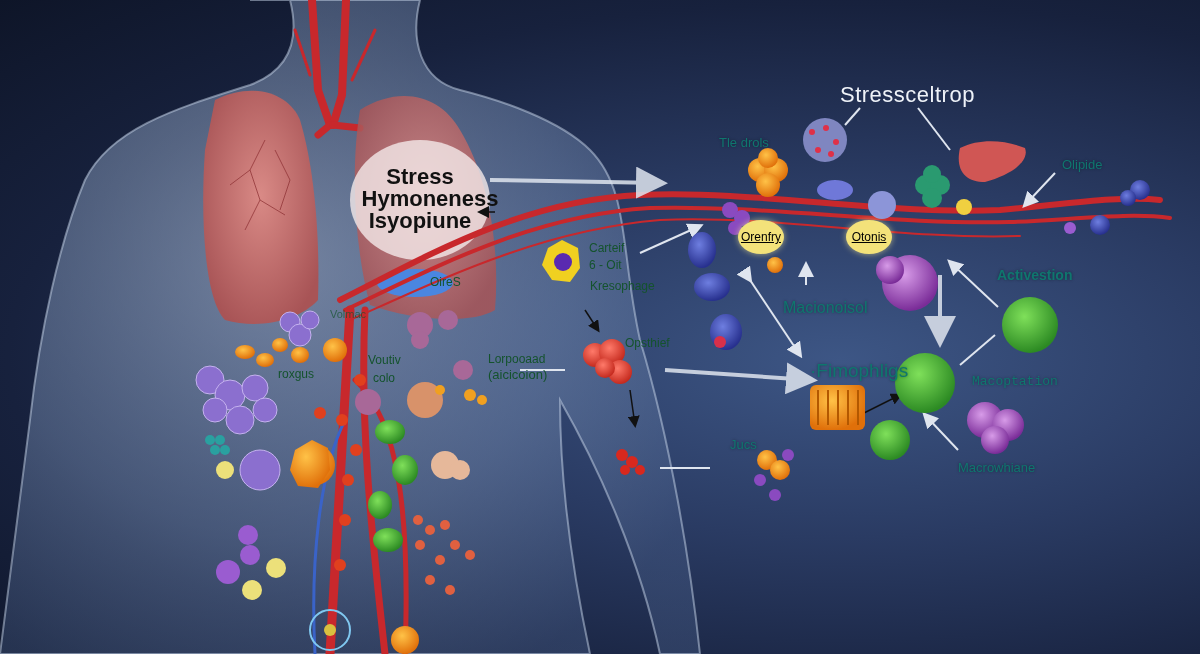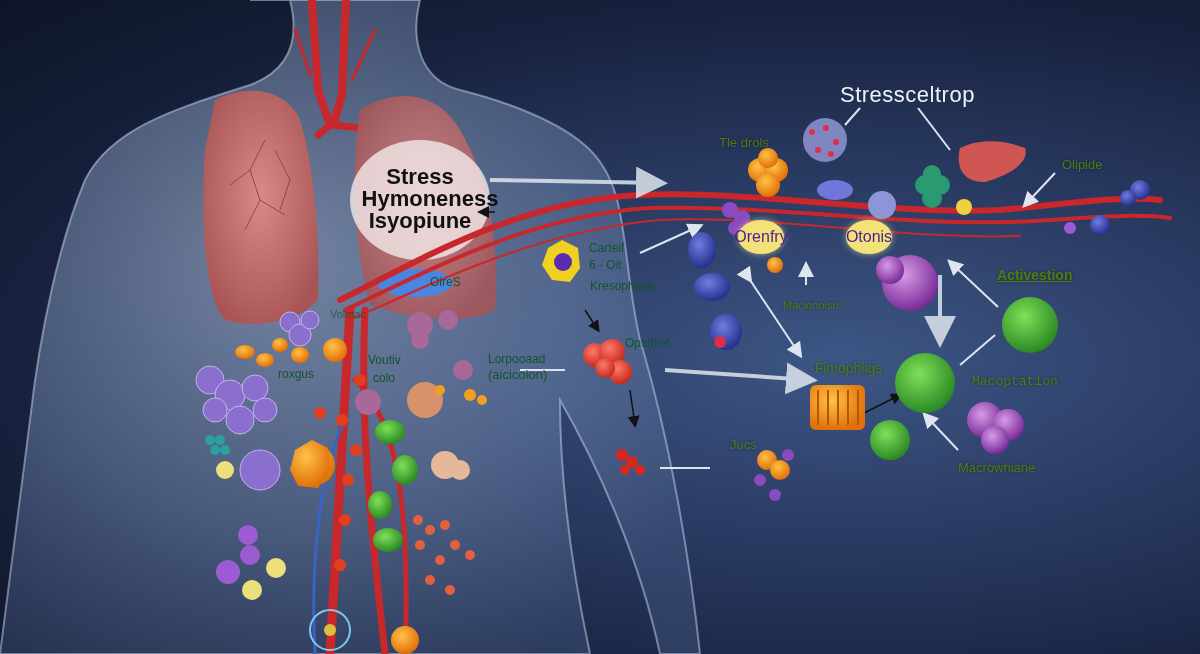--- a/index.html
+++ b/index.html
@@ -1,26 +1,26 @@
 <!DOCTYPE html>
 <html><head>
 <meta charset="utf-8">
 <style>
   html,body{margin:0;padding:0;}
   body{width:1200px;height:654px;overflow:hidden;position:relative;
        background:radial-gradient(ellipse at 70% 55%, #3d5685 0%, #2a3b63 35%, #17213d 70%, #0e1528 100%);
        font-family:"Liberation Sans", sans-serif;}
   .scene{position:absolute;left:0;top:0;width:1200px;height:654px;}
   .lbl{position:absolute;white-space:nowrap;line-height:1.1;}
-  .lbl.light{color:#4d7c0f;text-shadow:0 0 3px rgba(0,0,0,.4);}
+  .lbl.light{color:#0f766e;text-shadow:0 0 3px rgba(0,0,0,.4);}
   .lbl.dark{color:#14532d;}
   .lbl.big{font-weight:bold;font-size:22px;color:#111;text-align:center;}
   .lbl.title{font-size:22px;color:#eef2f8;letter-spacing:.5px;}
-  .bubble{position:absolute;border-radius:50%;background:#f3e27a;color:#4c1d95;font-size:16px;
-          display:flex;align-items:center;justify-content:center;box-shadow:0 0 6px rgba(255,240,150,.6);}
+  .bubble{position:absolute;border-radius:50%;background:#f3e27a;color:#000000;font-size:12px;
+          display:flex;align-items:center;justify-content:center;box-shadow:0 0 6px rgba(255,240,150,.6);text-decoration:underline;}
 </style>
 </head>
 <body>
 
 <svg class="scene" viewBox="0 0 1200 654" xmlns="http://www.w3.org/2000/svg">
   <defs>
     <radialGradient id="bodyG" cx="40%" cy="40%" r="70%">
       <stop offset="0%" stop-color="#b7c7de" stop-opacity=".55"></stop>
       <stop offset="60%" stop-color="#7c93b8" stop-opacity=".45"></stop>
       <stop offset="100%" stop-color="#4e6590" stop-opacity=".35"></stop>
@@ -275,23 +275,23 @@
 <div class="lbl big" style="left:350px;top:165px;width:140px;">Stress</div>
 <div class="lbl big" style="left:360px;top:187px;width:140px;">Hymoneness</div>
 <div class="lbl big" style="left:350px;top:209px;width:140px;">Isyopiune</div>
 <div class="lbl dark" style="left:402px;top:276px;font-size:12px;padding-left:28px;">OireS</div>
 
 <div class="lbl title" style="left:840px;top:83px;">Stressceltrop</div>
 <div class="lbl light" style="left:719px;top:136px;font-size:13px;">Tle drols</div>
 <div class="lbl light" style="left:1062px;top:158px;font-size:13px;">Olipide</div>
 <div class="bubble" style="left:738px;top:220px;width:46px;height:34px;">Orenfry</div>
 <div class="bubble" style="left:846px;top:220px;width:46px;height:34px;">Otonis</div>
-<div class="lbl light" style="left:997px;top:268px;font-size:14px;font-weight:bold;text-decoration:underline;">Activestion</div>
-<div class="lbl light" style="left:783px;top:299px;font-size:11px;">Macionoisol</div>
-<div class="lbl light" style="left:810px;top:361px;font-size:14px;">·Fimophligs</div>
+<div class="lbl light" style="left:997px;top:268px;font-size:14px;font-weight:bold;">Activestion</div>
+<div class="lbl light" style="left:783px;top:299px;font-size:16px;">Macionoisol</div>
+<div class="lbl light" style="left:810px;top:361px;font-size:19px;">·Fimophligs</div>
 <div class="lbl light" style="left:972px;top:375px;font-size:13px;font-family:Liberation Mono, monospace;">Macoptation</div>
 <div class="lbl light" style="left:958px;top:461px;font-size:13px;">Macrowhiane</div>
 <div class="lbl light" style="left:730px;top:438px;font-size:13px;">Jucs</div>
 
 <div class="lbl dark" style="left:589px;top:242px;font-size:12px;">Carteif</div>
 <div class="lbl dark" style="left:589px;top:259px;font-size:12px;">6 - Oit</div>
 <div class="lbl dark" style="left:590px;top:280px;font-size:12px;text-align:right;">Kresophage</div>
 <div class="lbl dark" style="left:625px;top:337px;font-size:12px;">Opsthief</div>
 <div class="lbl dark" style="left:488px;top:353px;font-size:12px;">Lorpooaad</div>
 <div class="lbl dark" style="left:488px;top:368px;font-size:13px;text-align:right;">(aicicoion)</div>

